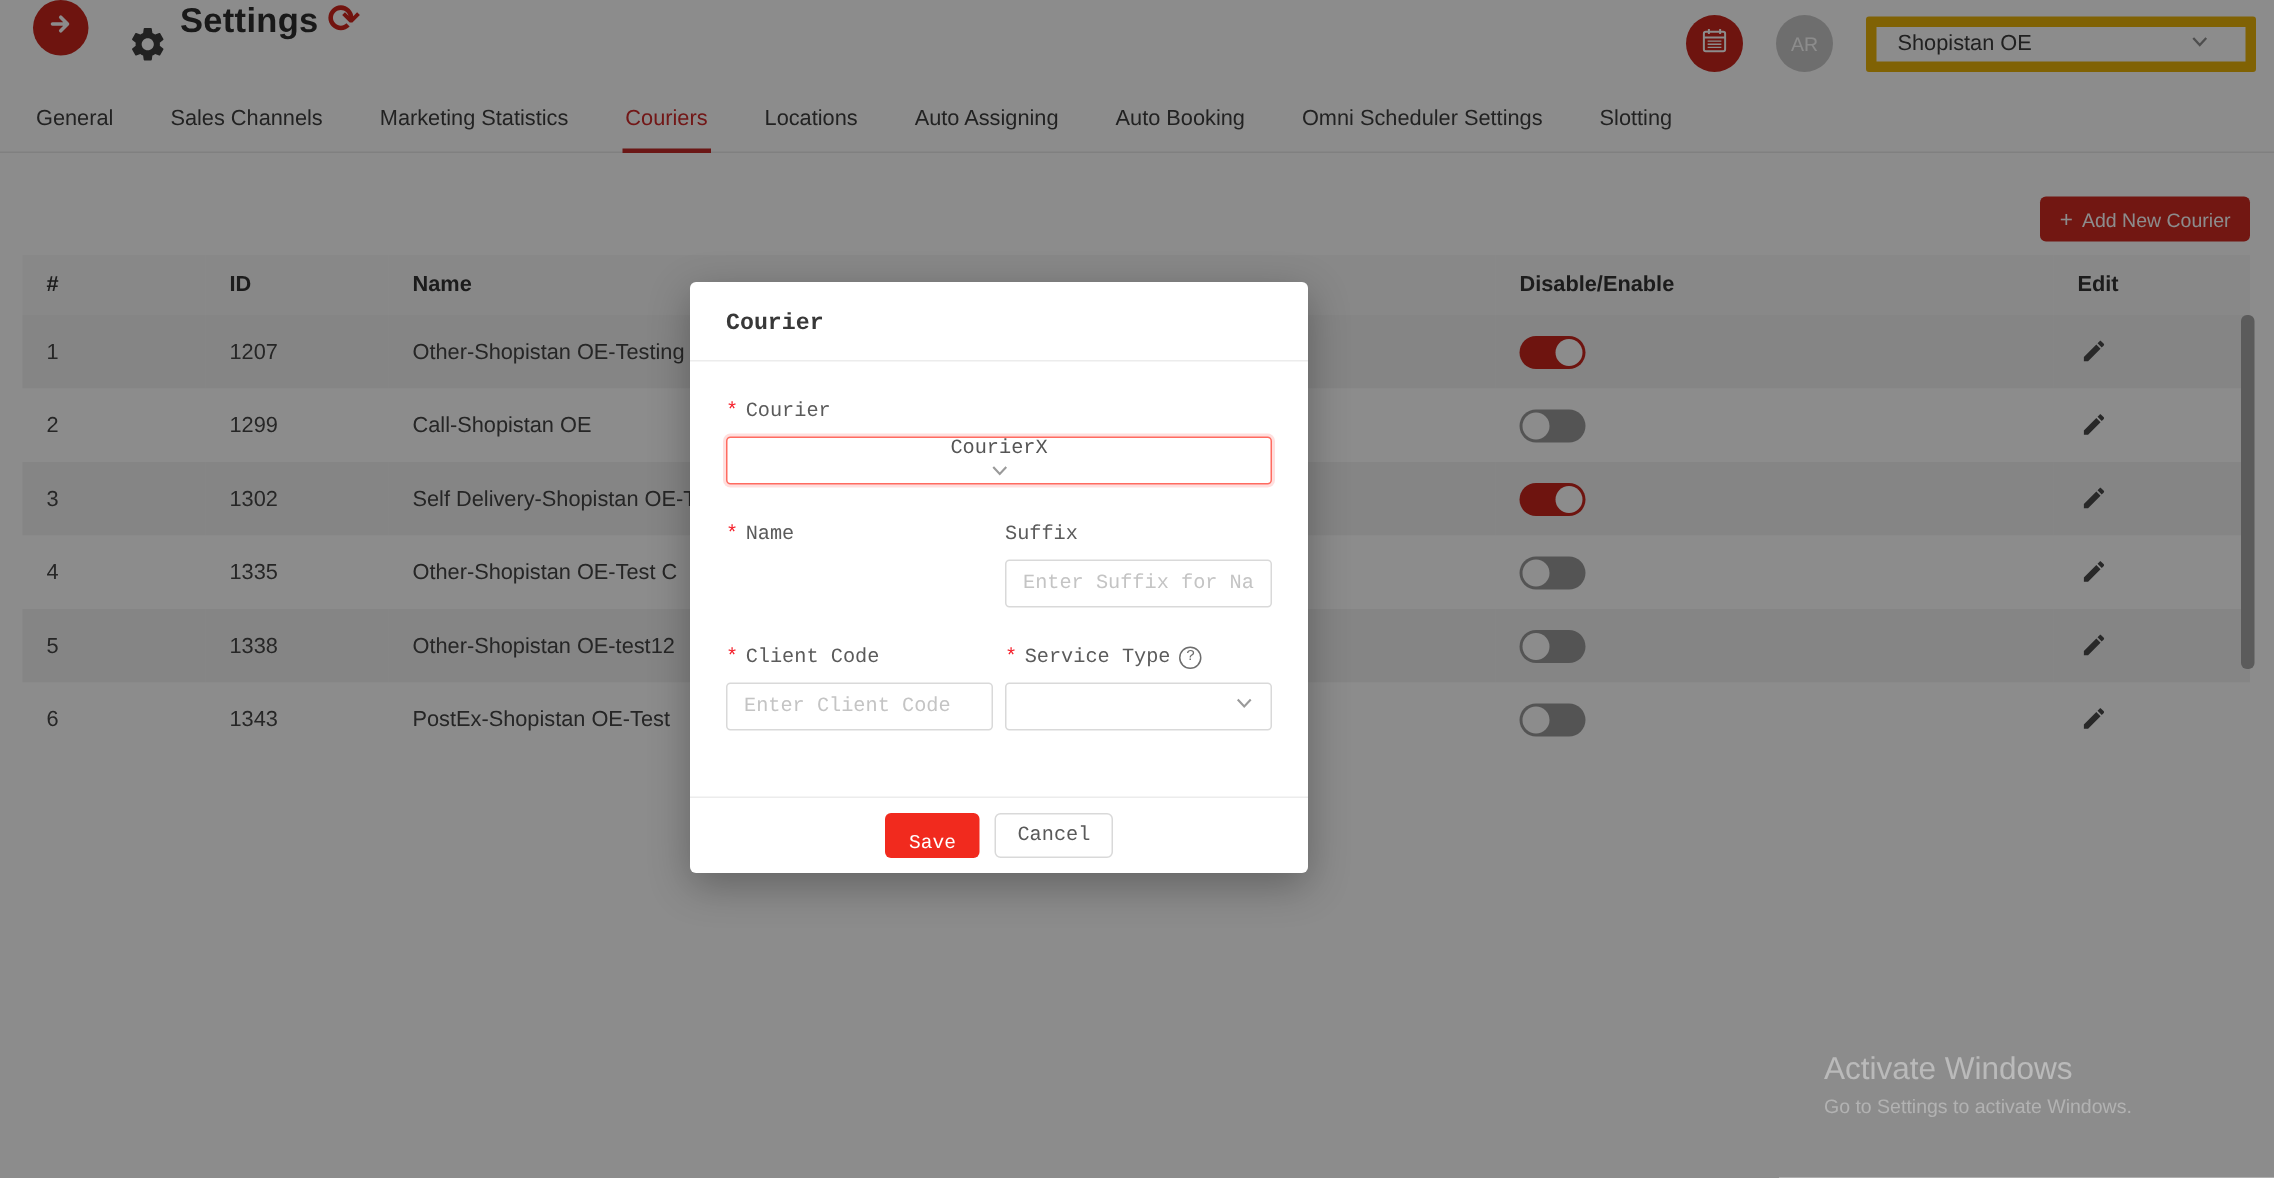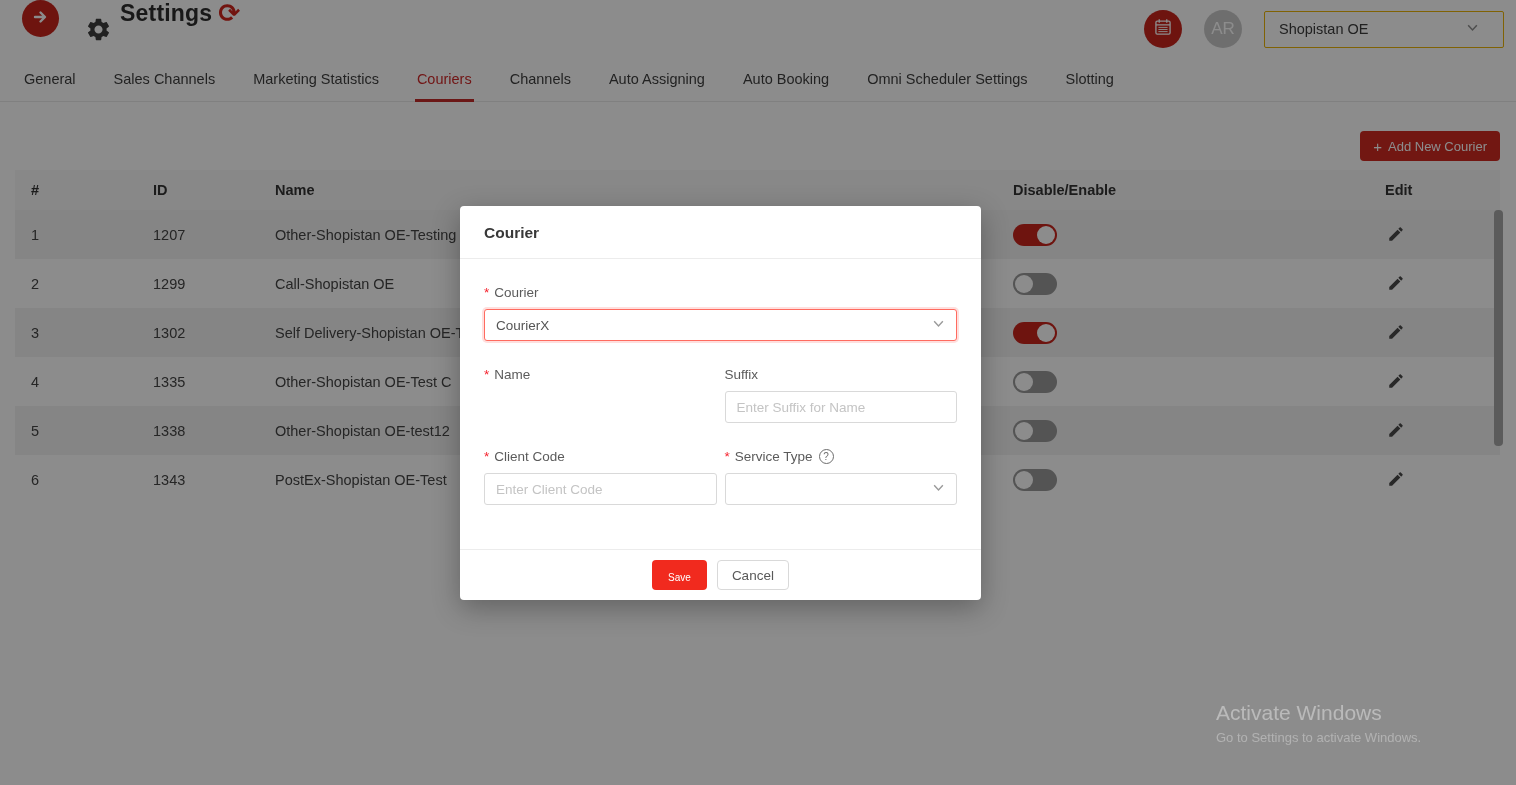--- a/index.html
+++ b/index.html
@@ -10,22 +10,22 @@
   }
 
   
   .topbar { height:58px; display:flex; padding:0 12px 0 22px; background:#fff; }
   .logo-btn { width:37px; height:37px; border-radius:50%; background:#c8251d; display:flex; align-items:center; justify-content:center; flex:0 0 auto; cursor:pointer; }
   .gear { margin-left:26px; display:flex; align-items:center; }
   .page-title { margin-left:8px; font-size:23px; font-weight:700; color:#2f2f2f; letter-spacing:.2px; }
   .refresh { margin-left:6px; font-family:"DejaVu Sans",sans-serif; font-size:26px; line-height:1; color:#d0251c; font-weight:bold; cursor:pointer; }
   .topbar-right { margin-left:auto; display:flex; align-items:center; gap:22px; }
   .cal-btn { width:38px; height:38px; border-radius:50%; background:#c8251d; display:flex; align-items:center; justify-content:center; cursor:pointer; }
-  .avatar { width:38px; height:38px; border-radius:50%; background:#c9c9c9; color:#fff; font-size:17px; display:flex; align-items:center; justify-content:center; }
-  .ws-select { width:240px; height:37px; border:1px solid #eab308; border-radius:2px; background:#fff;
+  .avatar { width:38px; height:38px; border-radius:50%; background:#c9c9c9; color:#fff; font-size:13px; display:flex; align-items:center; justify-content:center; }
+  .ws-select { width:260px; height:37px; border:7px solid #eab308; border-radius:2px; background:#fff;
     display:flex; align-items:center; justify-content:space-between; padding:0 24px 0 14px; font-size:14.5px; color:#3c3c3c; cursor:pointer; }
 
   
   .tabs { display:flex; gap:34px; padding:0 22px; border-bottom:1px solid #e9e9e9; background:#fff; }
   .tab { padding:13px 2px 14px; font-size:14.5px; color:#3f3f3f; cursor:pointer; position:relative; white-space:nowrap; }
   .tab.on { color:#cf2b2b; }
   .tab.on::after { content:""; position:absolute; left:0; right:0; bottom:-1px; height:3px; background:#c42a28; }
 
   
   .add-btn { position:absolute; top:131px; right:16px; height:30px; background:#cf2a22; border:none; border-radius:4px;
@@ -45,38 +45,38 @@
   .switch::after { content:""; position:absolute; top:2px; left:2px; width:18px; height:18px; border-radius:50%; background:#fff; transition:left .1s; }
   .switch.on { background:#c8251d; }
   .switch.on::after { left:24px; }
 
   .edit-btn { display:inline-flex; cursor:pointer; padding:2px; }
 
   .scroll-thumb { position:absolute; top:40px; right:-3px; width:9px; height:236px; background:#a6a6a6; border-radius:4px; cursor:pointer; }
 
   
   .mask { position:absolute; inset:0; background:rgba(0,0,0,0.45); z-index:10; }
-  .modal { position:absolute; left:460px; top:206px; width:521px; background:#fff; border-radius:4px;
-    box-shadow:0 8px 28px rgba(0,0,0,0.3); z-index:11; }
+  .modal { position:absolute; left:460px; top:188px; width:412px; background:#fff; border-radius:4px;
+    box-shadow:0 8px 28px rgba(0,0,0,0.3); z-index:11;font-family:Liberation Mono, monospace; }
   .modal-header { padding:18px 24px 16px; border-bottom:1px solid #ececec; font-size:15.5px; font-weight:600; color:#383838; }
   .modal-body { padding:26px 24px 44px; }
   .field-label { font-size:13.5px; color:#5b5b5b; margin-bottom:9px; display:flex; align-items:center; }
   .req { color:#f5222d; margin-right:5px; font-size:13.5px; }
   .sel, .inp { width:100%; height:32px; border:1px solid #d9d9d9; border-radius:3px; font-size:13.5px; color:#555;
     background:#fff; display:flex; align-items:center; justify-content:space-between; padding:0 11px; font-family:inherit; }
-  .courier-sel { border-color:#ff6b60; box-shadow:0 0 0 2px rgba(255,80,70,0.18); margin-bottom:26px; cursor:pointer; }
+  .courier-sel { border-color:#ff6b60; box-shadow:0 0 0 2px rgba(255,80,70,0.18); margin-bottom:26px; cursor:pointer;flex-direction:column; }
   .grid { display:grid; grid-template-columns:1fr 1fr; column-gap:8px; row-gap:26px; }
   input.inp { display:block; line-height:30px; }
   input.inp::placeholder { color:#c4c4c4; }
   .inp[disabled] { background:#f4f4f4; color:#a9a9a9; }
   .svc-sel { cursor:pointer; }
   .q-icon { width:15px; height:15px; border:1px solid #6d6d6d; border-radius:50%; color:#6d6d6d; font-size:10px;
     display:inline-flex; align-items:center; justify-content:center; margin-left:6px; }
   .modal-footer { border-top:1px solid #ececec; padding:10px 16px; display:flex; justify-content:center; gap:10px; }
-  .btn-save { height:30px; padding:12px 16px; background:#f12a1e; color:#fff; border:none; border-radius:4px; font-size:10px; cursor:pointer; font-family:inherit; }
+  .btn-save { height:30px; padding:12px 16px; background:#f12a1e; color:#fff; border:none; border-radius:4px; font-size:13px; cursor:pointer; font-family:inherit; }
   .btn-cancel { height:30px; padding:0 14px; background:#fff; color:#595959; border:1px solid #d9d9d9; border-radius:4px; font-size:13.5px; cursor:pointer; font-family:inherit; }
 
   
   .watermark { position:absolute; left:1216px; top:701px; z-index:20; pointer-events:none; }
   .wm1 { font-size:21px; color:rgba(255,255,255,0.40); }
   .wm2 { font-size:13px; color:rgba(255,255,255,0.33); margin-top:5px; }
 
   .chev { flex:0 0 auto; }
 </style>
 </head>
@@ -118,21 +118,21 @@
       </span>
     </div>
   </div>
 </div>
 
 <div class="tabs">
   <div class="tab">General</div>
   <div class="tab">Sales Channels</div>
   <div class="tab">Marketing Statistics</div>
   <div class="tab on">Couriers</div>
-  <div class="tab">Channels</div>
+  <div class="tab">Locations</div>
   <div class="tab">Auto Assigning</div>
   <div class="tab">Auto Booking</div>
   <div class="tab">Omni Scheduler Settings</div>
   <div class="tab">Slotting</div>
 </div>
 
 <button class="add-btn">
   <span class="plus">+</span>
   <span>Add New Courier</span>
 </button>

